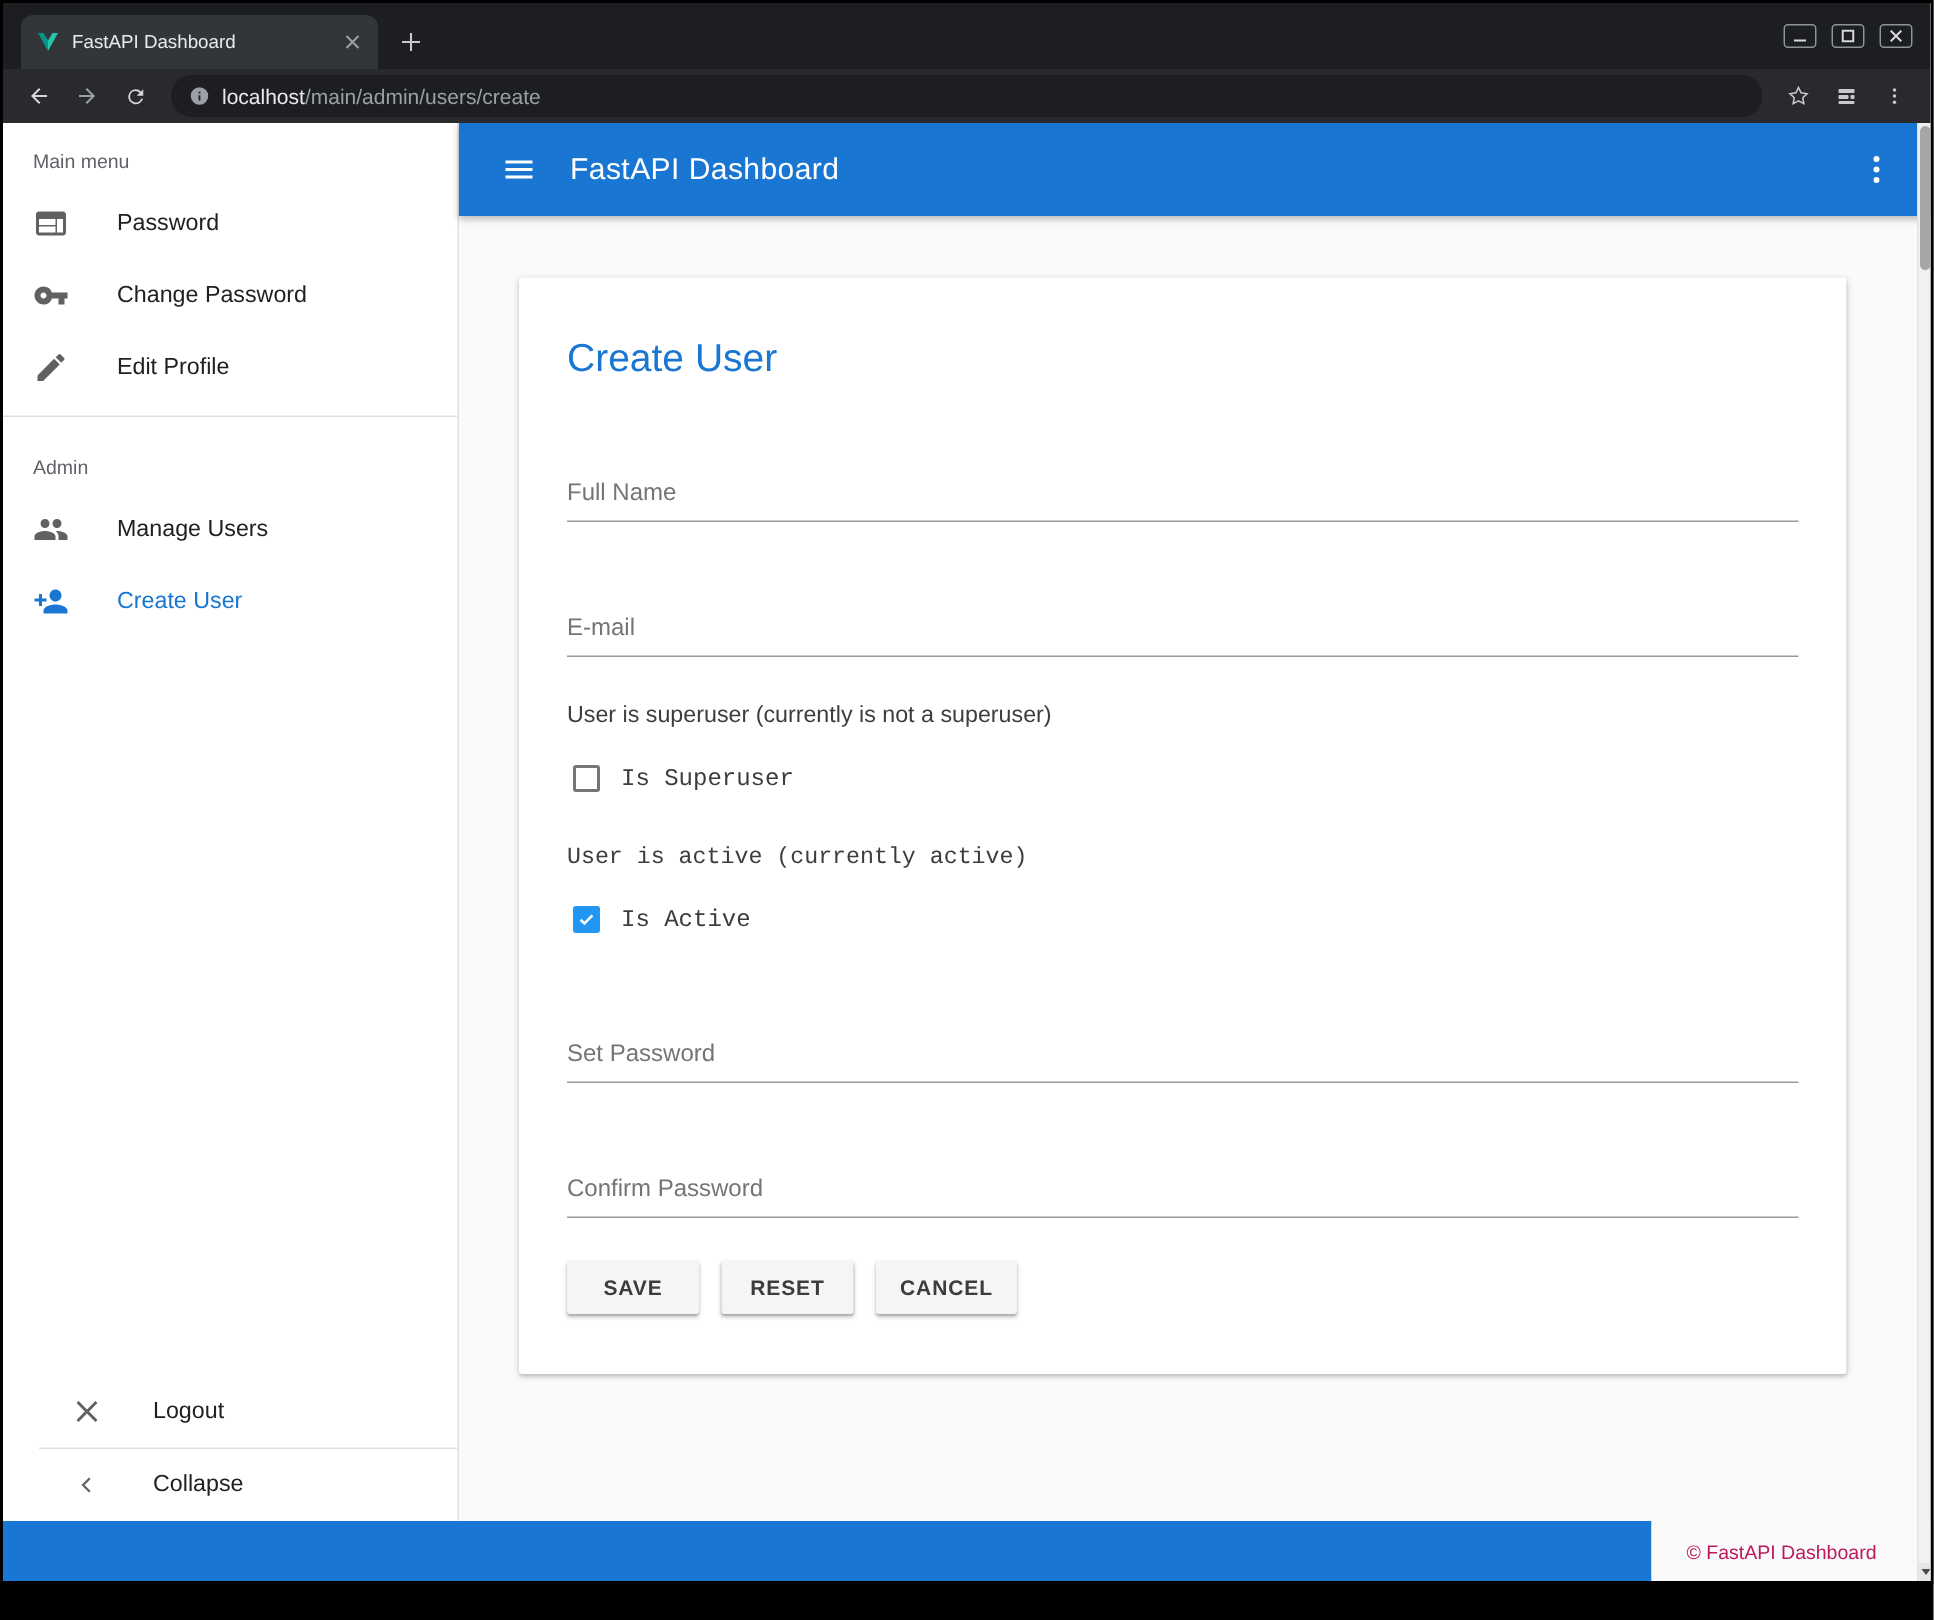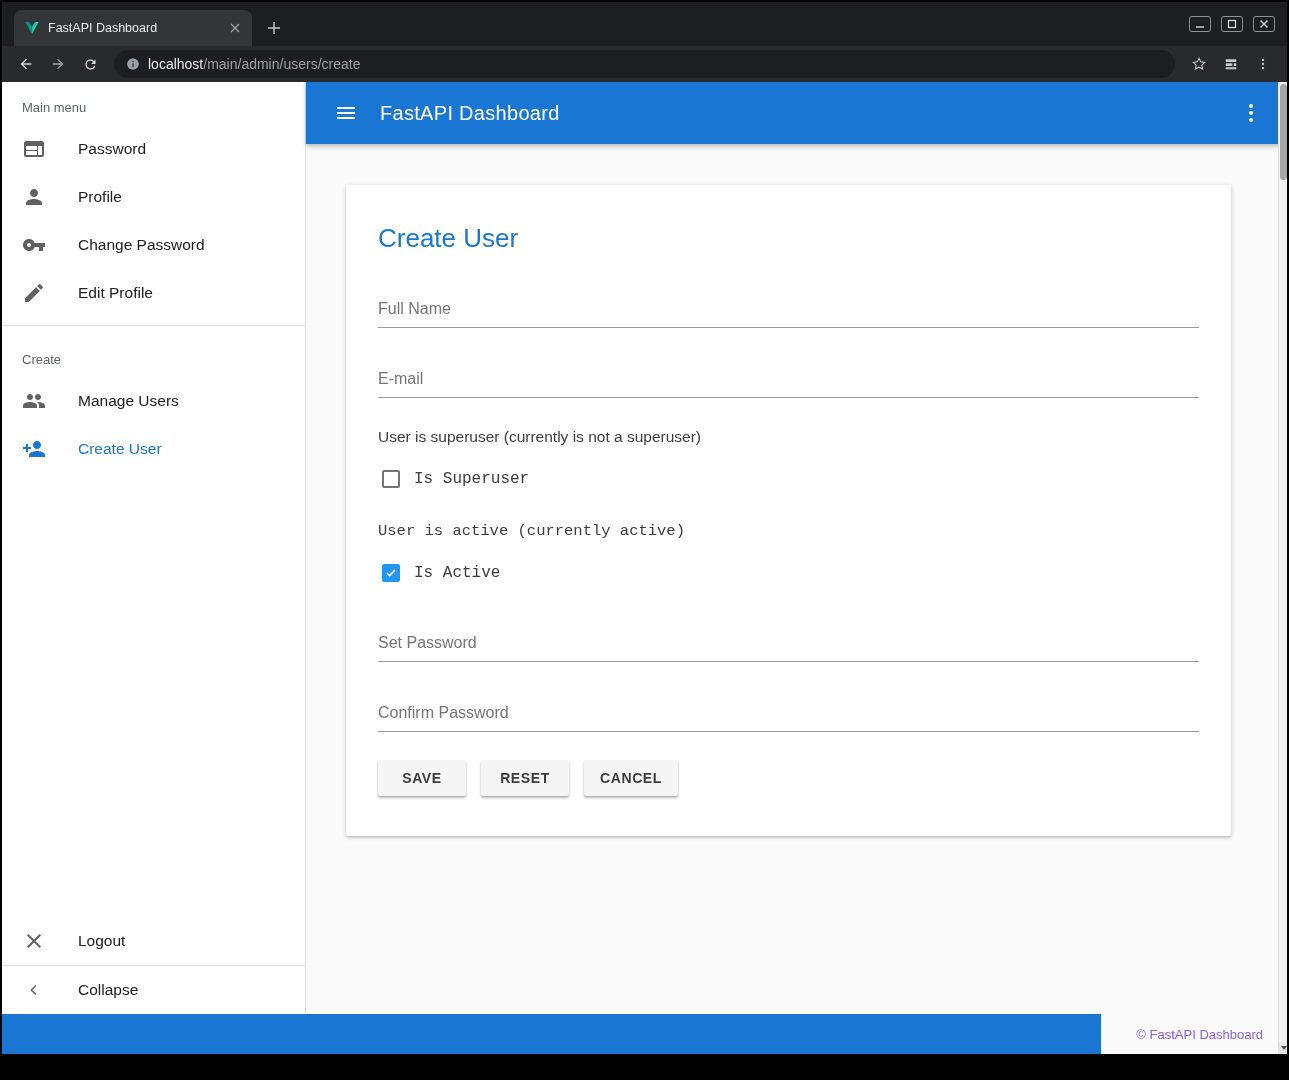--- a/index.html
+++ b/index.html
@@ -42,54 +42,54 @@
   
   .sidebar { width:304px; background:#fff; border-right:1px solid #e0e0e0; display:flex;
              flex-direction:column; flex-shrink:0; }
   .side-header { font-size:13px; color:#5f6368; padding:18px 20px 10px; }
   .side-item { height:48px; display:flex; align-items:center; padding-left:20px; color:#212121;
                font-size:15.5px; cursor:default; }
   .side-item .ico { width:24px; height:24px; color:#616161; margin-right:32px; flex-shrink:0; }
   .side-item.active { color:#1976d2; }
   .side-item.active .ico { color:#1976d2; }
   .divider { height:1px; background:#e0e0e0; margin:8px 0; }
-  .side-bottom { margin-top:auto; }
+  .side-bottom { margin-top:auto;padding-left:24px; }
   .side-item.collapse-row .ico { width:18px; height:18px; margin-left:3px; margin-right:35px; }
 
   
   .main { flex:1; display:flex; flex-direction:column; min-width:0; }
   .appbar { height:62px; background:#1976d2; display:flex; align-items:center; padding:0 24px;
             box-shadow:0 2px 5px rgba(0,0,0,.28); position:relative; z-index:3; flex-shrink:0; }
   .appbar .burger { width:24px; height:24px; color:#fff; margin:0 22px 0 4px; }
   .appbar-title { color:#fff; font-size:20px; font-weight:500; letter-spacing:.3px; }
   .appbar .kebab { margin-left:auto; width:24px; height:24px; color:#fff; }
 
   .content { flex:1; overflow:hidden; padding:41px 0 0 40px; }
   .card { width:885px; min-height:641px; background:#fff; border-radius:2px;
           box-shadow:0 1px 5px rgba(0,0,0,.18), 0 2px 2px rgba(0,0,0,.10); padding:22px 32px 40px; }
   .card-title { color:#1976d2; font-size:26px; font-weight:400; margin-top:16px; }
   .field { margin-top:42px; }
   .field input { width:100%; border:none; outline:none; background:transparent; font-size:16px;
-                 color:#6d28d9; padding:4px 0 9px; border-bottom:1px solid #9a9a9a; }
+                 color:#6d28d9; padding:4px 0 9px; border-bottom:1px solid #9a9a9a;margin-top:20px; }
   .field input::placeholder { color:#757575; opacity:1; }
   .hint { margin-top:30px; font-size:15.5px; color:#3d3d3d; }
   .check-row { display:flex; align-items:flex-start; margin:24px 0 0 4px; height:24px;font-family:Liberation Mono, monospace; }
   .checkbox { width:18px; height:18px; border:2px solid #757575; border-radius:2px; background:#fff; }
   .checkbox.checked { border-color:#2196f3; background:#2196f3; display:flex; align-items:center; justify-content:center; }
   .check-label { font-size:16px; color:#3d3d3d; margin-left:14px; }
   .btn-row { margin-top:28px; display:flex; gap:15px; }
   .btn { min-width:88px; height:36px; background:#f5f5f5; border:none; border-radius:2px;
          font-family:inherit; font-size:14px; font-weight:700; letter-spacing:.6px; color:#3c3c3c;
          box-shadow:0 2px 3px rgba(0,0,0,.26), 0 1px 1px rgba(0,0,0,.12); padding:0 16px; cursor:default; }
 
   
   .page-footer { height:40px; display:flex; flex-shrink:0; }
   .footer-blue { flex:1; background:#1976d2; }
   .footer-copy { width:186px; background:#fafafa; display:flex; align-items:center; justify-content:flex-end;
-                 padding-right:24px; font-size:13px; color:#8b5cf6; white-space:nowrap; }
+                 padding-right:36px; font-size:13px; color:#be185d; white-space:nowrap; }
 
   
   .scrollbar { position:absolute; right:0; top:0; bottom:0; width:9px; background:#f1f1f1;
                border-left:1px solid #e3e3e3; z-index:5; }
   .scroll-thumb { position:absolute; top:2px; left:1px; width:7px; height:96px; background:#a6a6a6; border-radius:4px; }
   .scroll-arrow { position:absolute; bottom:0; left:0; width:9px; height:12px; background:#e6e6e6;
                   display:flex; align-items:center; justify-content:center; }
   .scroll-arrow .tri { width:0; height:0; border-left:3px solid transparent; border-right:3px solid transparent;
                        border-top:4px solid #4a4a4a; }
 
@@ -191,49 +191,41 @@
 
         <div class="side-item">
           <span class="ico">
             <svg viewBox="0 0 24 24" width="24" height="24" fill="currentColor">
                 <path d="M20 4H4c-1.1 0-2 .9-2 2v12c0 1.1.9 2 2 2h16c1.1 0 2-.9 2-2V6c0-1.1-.9-2-2-2zm-5 14H4v-4h11v4zm0-5H4V9h11v4zm5 5h-4V9h4v9z"></path>
               </svg>
           </span>
           <span>Password</span>
         </div>
 
+
         <div class="side-item">
           <span class="ico">
             <svg viewBox="0 0 24 24" width="24" height="24" fill="currentColor">
-                <path d="M12 12c2.21 0 4-1.79 4-4s-1.79-4-4-4-4 1.79-4 4 1.79 4 4 4zm0 2c-2.67 0-8 1.34-8 4v2h16v-2c0-2.66-5.33-4-8-4z"></path>
-              </svg>
-          </span>
-          <span>Profile</span>
+                <path d="M12.65 10A5.99 5.99 0 0 0 7 6c-3.31 0-6 2.69-6 6s2.69 6 6 6a5.99 5.99 0 0 0 5.65-4H17v4h4v-4h2v-4H12.65zM7 14c-1.1 0-2-.9-2-2s.9-2 2-2 2 .9 2 2-.9 2-2 2z"></path>
+              </svg>
+          </span>
+          <span>Change Password</span>
         </div>
 
         <div class="side-item">
           <span class="ico">
             <svg viewBox="0 0 24 24" width="24" height="24" fill="currentColor">
-                <path d="M12.65 10A5.99 5.99 0 0 0 7 6c-3.31 0-6 2.69-6 6s2.69 6 6 6a5.99 5.99 0 0 0 5.65-4H17v4h4v-4h2v-4H12.65zM7 14c-1.1 0-2-.9-2-2s.9-2 2-2 2 .9 2 2-.9 2-2 2z"></path>
-              </svg>
-          </span>
-          <span>Change Password</span>
-        </div>
-
-        <div class="side-item">
-          <span class="ico">
-            <svg viewBox="0 0 24 24" width="24" height="24" fill="currentColor">
                 <path d="M3 17.25V21h3.75L17.81 9.94l-3.75-3.75L3 17.25zM20.71 7.04c.39-.39.39-1.02 0-1.41l-2.34-2.34a.9959.9959 0 0 0-1.41 0l-1.83 1.83 3.75 3.75 1.83-1.83z"></path>
               </svg>
           </span>
           <span>Edit Profile</span>
         </div>
 
         <div class="divider"></div>
-        <div class="side-header">Create</div>
+        <div class="side-header">Admin</div>
 
         <div class="side-item">
           <span class="ico">
             <svg viewBox="0 0 24 24" width="24" height="24" fill="currentColor">
                 <path d="M16 11c1.66 0 2.99-1.34 2.99-3S17.66 5 16 5c-1.66 0-3 1.34-3 3s1.34 3 3 3zm-8 0c1.66 0 2.99-1.34 2.99-3S9.66 5 8 5C6.34 5 5 6.34 5 8s1.34 3 3 3zm0 2c-2.33 0-7 1.17-7 3.5V19h14v-2.5c0-2.33-4.67-3.5-7-3.5zm8 0c-.29 0-.62.02-.97.05 1.16.84 1.97 1.97 1.97 3.45V19h6v-2.5c0-2.33-4.67-3.5-7-3.5z"></path>
               </svg>
           </span>
           <span>Manage Users</span>
         </div>
 

